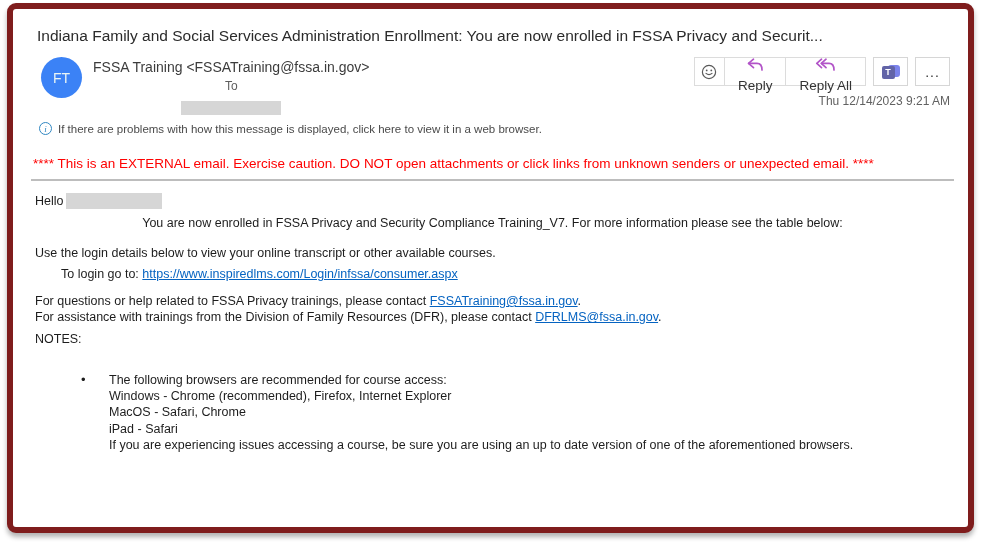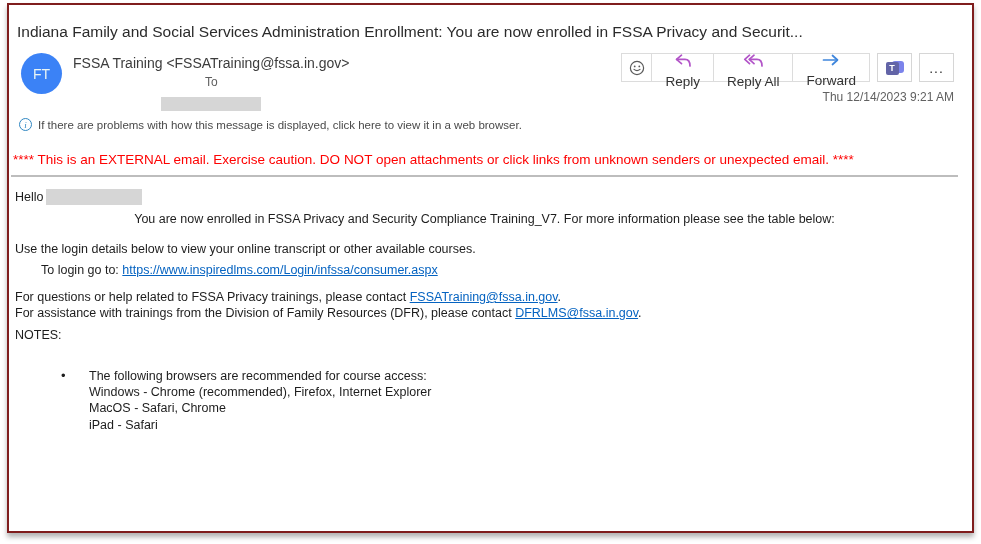--- a/index.html
+++ b/index.html
@@ -1,21 +1,21 @@
 <!DOCTYPE html>
 <html><head>
 <meta charset="utf-8">
 <style>
   * { margin:0; padding:0; box-sizing:border-box; }
   html,body { width:981px; height:544px; background:#ffffff; font-family:"Liberation Sans","DejaVu Sans",sans-serif; }
   .email-card {
     position:relative; margin:3px 7px 0 7px; height:530px; background:#ffffff;
-    border:2px solid #7f1d1d; border-radius:0;
+    border:6px solid #7f1d1d; border-radius:9px;
     box-shadow:0 4px 5px rgba(0,0,0,0.30);
-    padding:14px 18px 10px 4px; overflow:hidden;
+    padding:14px 18px 10px 20px; overflow:hidden;
   }
   .subject { font-size:15.5px; color:#2b2b2b; margin:4px 0 12px 4px; white-space:nowrap; }
   .header-row { display:flex; align-items:flex-start; margin-left:8px; }
   .avatar {
     width:41px; height:41px; border-radius:50%; background:#3b82f6; color:#eaf5f4;
     display:flex; align-items:center; justify-content:center; font-size:14px; flex:0 0 auto;
   }
   .sender-block { margin-left:11px; padding-top:2px; }
   .sender-line { font-size:14px; color:#3c3c3c; }
   .to-line { font-size:12px; color:#5d5d5d; margin-top:4px; display:flex; align-items:center; gap:8px;flex-direction:column; }
@@ -100,29 +100,20 @@
         <button class="btn grouped">
           <span>
             <svg width="21" height="13" viewBox="0 0 21 13">
               <path d="M6.5 1.2 L1.8 5.4 L6.5 9.6" fill="none" stroke="#b254c8" stroke-width="1.7" stroke-linecap="round" stroke-linejoin="round"></path>
               <path d="M11 1.2 L6.3 5.4 L11 9.6" fill="none" stroke="#b254c8" stroke-width="1.7" stroke-linecap="round" stroke-linejoin="round"></path>
               <path d="M6.6 5.4 H14 C17.6 5.4 19 8 19 12" fill="none" stroke="#b254c8" stroke-width="1.7" stroke-linecap="round"></path>
             </svg>
           </span>
           <span>Reply All</span>
         </button>
-        <button class="btn grouped">
-          <span>
-            <svg width="18" height="12" viewBox="0 0 18 12">
-              <path d="M1.5 6 H15" fill="none" stroke="#3f86dc" stroke-width="1.7" stroke-linecap="round"></path>
-              <path d="M10.5 1.5 L15.5 6 L10.5 10.5" fill="none" stroke="#3f86dc" stroke-width="1.7" stroke-linecap="round" stroke-linejoin="round"></path>
-            </svg>
-          </span>
-          <span>Forward</span>
-        </button>
         <button class="btn square">
           <span style="position:relative;display:inline-block;width:18px;height:16px;">
             <span style="position:absolute;right:0;top:1px;width:12px;height:12px;background:#7b83eb;border-radius:3px;"></span>
             <span style="position:absolute;left:0;top:2px;width:13px;height:13px;background:#6264a7;border-radius:2px;color:#fff;font-size:9px;font-weight:bold;display:flex;align-items:center;justify-content:center;">T</span>
           </span>
         </button>
         <button class="btn square">
           <span class="more-dots">...</span>
         </button>
       </div>
@@ -164,17 +155,18 @@
 
     <div class="notes-label">NOTES:</div>
 
     <div class="bullet-block">
       <span class="bullet-dot"></span>
       <div class="bullet-text">
         <div>The following browsers are recommended for course access:</div>
         <div>Windows - Chrome (recommended), Firefox, Internet Explorer</div>
         <div>MacOS - Safari, Chrome</div>
         <div>iPad - Safari</div>
+        <div>If you are experiencing issues accessing a course, be sure you are using an up to date version of one of the aforementioned browsers.</div>
       </div>
     </div>
 
   </div>
 </div>
 
 </body></html>

